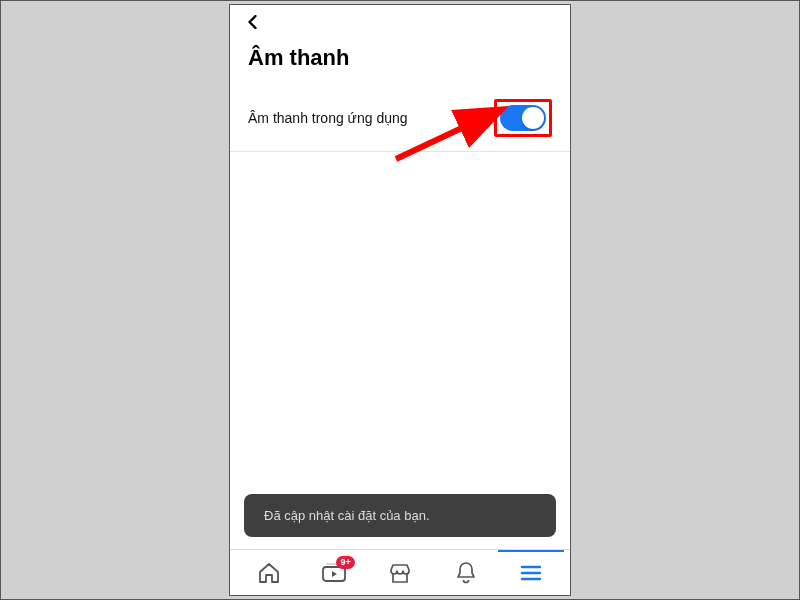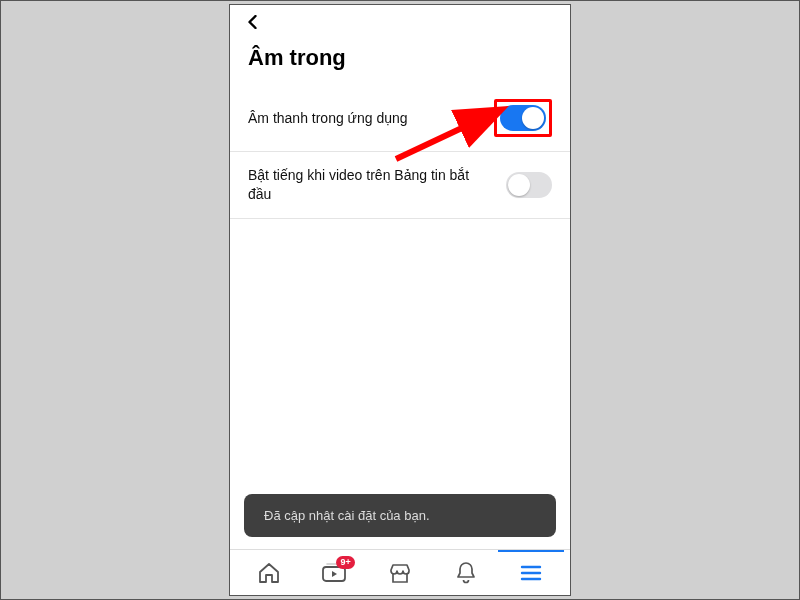--- a/index.html
+++ b/index.html
@@ -146,38 +146,32 @@
 
   <div class="header-bar">
     <div class="back-btn">
       <svg width="14" height="14" viewBox="0 0 14 14">
         <path d="M9.5 1 L3.5 7 L9.5 13" stroke="#000" stroke-width="2.4" fill="none" stroke-linecap="round" stroke-linejoin="round"></path>
       </svg>
     </div>
   </div>
 
   <div class="title-block">
-    <h1 class="page-title">Âm trong</h1>
+    <h1 class="page-title">Âm thanh</h1>
   </div>
 
   <div class="row">
     <div class="row-label">Âm thanh trong ứng dụng</div>
     <div class="highlight-box">
       <div class="toggle on">
         <div class="knob"></div>
       </div>
     </div>
   </div>
 
-  <div class="row">
-    <div class="row-label">Bật tiếng khi video trên Bảng tin bắt đầu</div>
-    <div class="toggle off">
-      <div class="knob"></div>
-    </div>
-  </div>
 
   <svg class="arrow-annot" width="130" height="70">
     <defs>
       <marker id="ah" markerWidth="10" markerHeight="10" refX="7" refY="3.5" orient="auto">
         <polygon points="0 0, 9 3.5, 0 7" fill="#ff0000"></polygon>
       </marker>
     </defs>
     <line x1="10" y1="62" x2="112" y2="14" stroke="#ff0000" stroke-width="6" marker-end="url(#ah)"></line>
   </svg>
 

